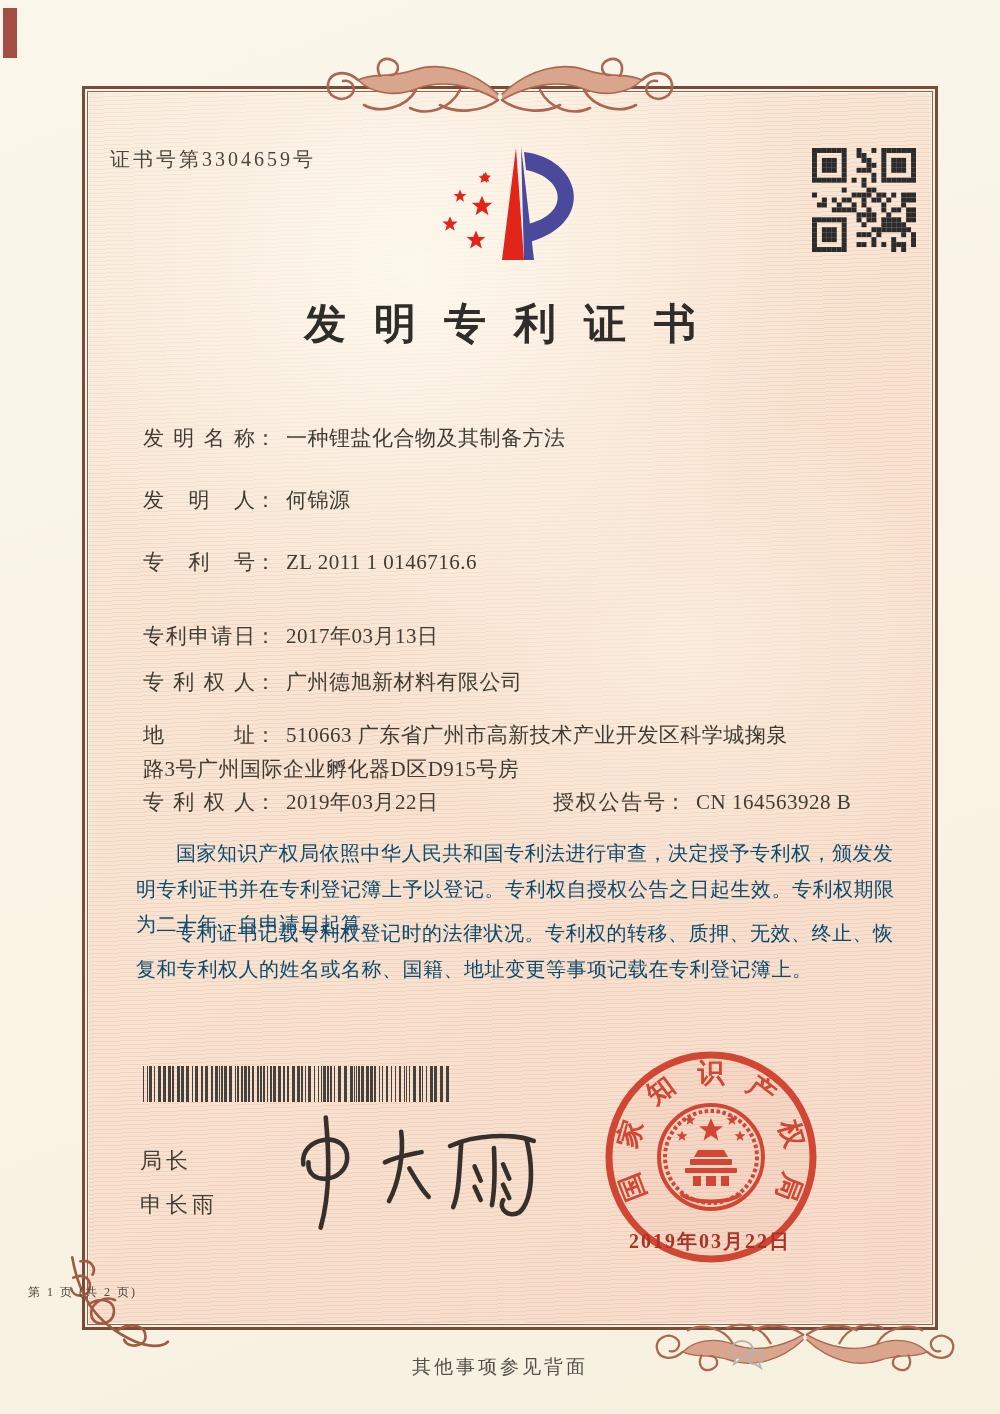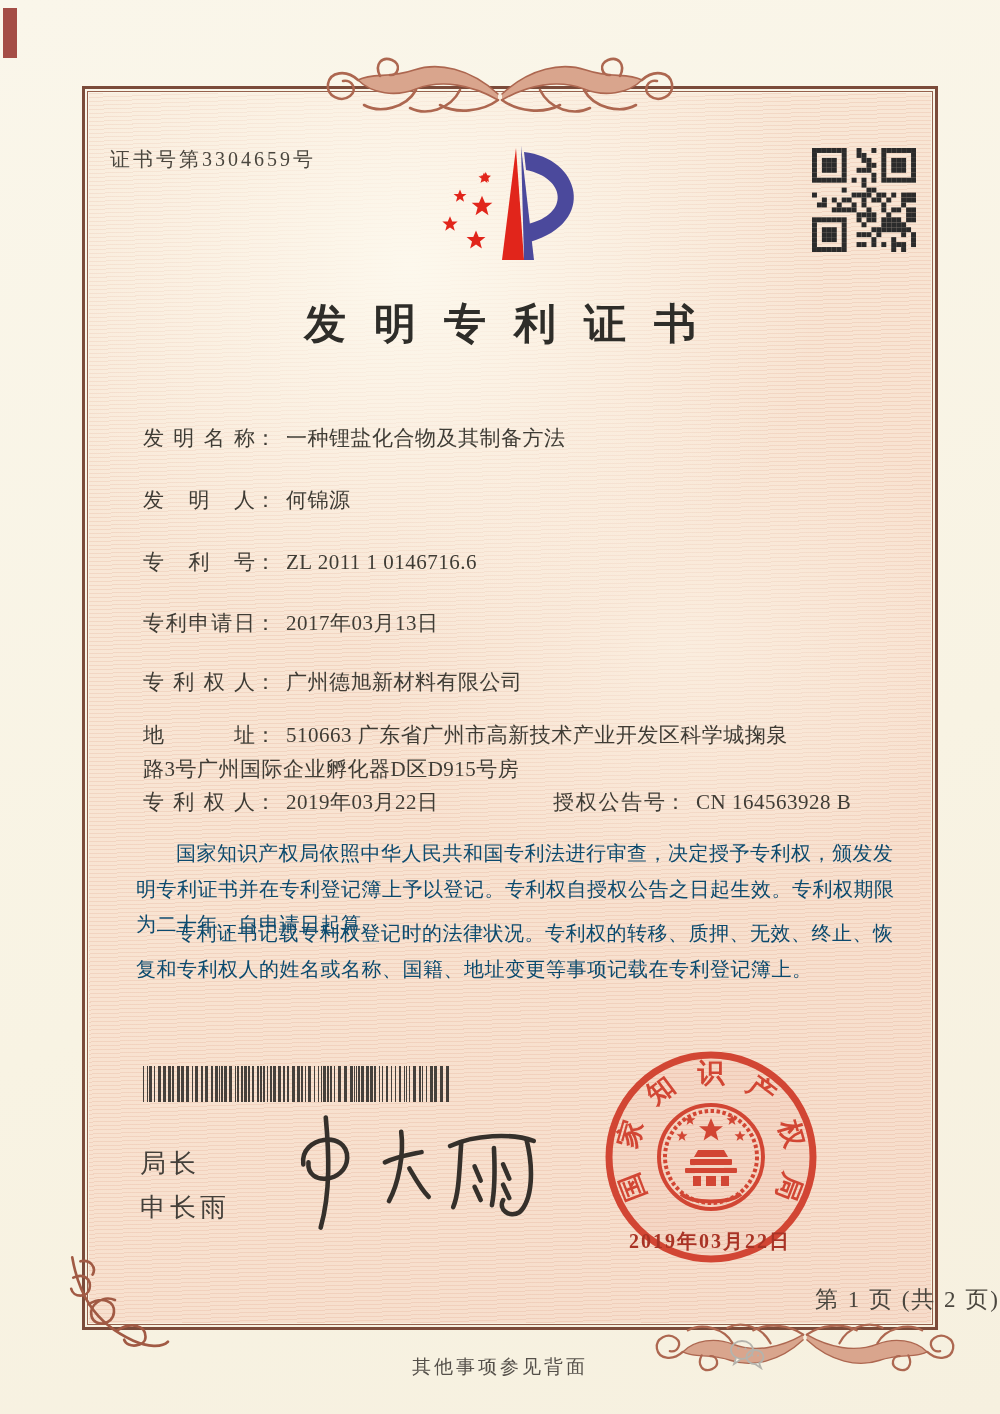--- a/index.html
+++ b/index.html
@@ -30,27 +30,27 @@
   .colon{display:inline-block;margin-right:10px;}
   .fvalue{letter-spacing:.5px;}
   .addr-row{white-space:normal;width:648px;line-height:1.62;}
   .addr-row .fvalue{display:inline;}
   .para{left:136px;width:772px;font-size:20px;line-height:1.78;text-indent:2em;
         color:#0c4a6e;letter-spacing:.5px;}
 
   .barcode{left:143px;top:1066px;width:312px;height:36px;}
   .barcode div{position:absolute;top:0;height:100%;background:#2c2a28;opacity:.88;}
 
-  .director{left:140px;font-size:26px;letter-spacing:4px;color:#44403a;}
+  .director{left:140px;font-size:22px;letter-spacing:4px;color:#44403a;}
   .sig{left:285px;top:1104px;width:265px;height:135px;}
 
   .seal{left:598px;top:1044px;width:226px;height:226px;opacity:.92;}
   .seal-date{left:600px;top:1228px;width:220px;text-align:center;font-size:20px;
              color:#a93325;letter-spacing:2px;font-weight:600;}
-  .page-info{left:0;right:0;top:1284px;text-align:right;font-size:23px;color:#4a463e;letter-spacing:2px;}
+  .page-info{left:0;right:0;top:1284px;text-align:left;font-size:12px;color:#4a463e;letter-spacing:2px;padding-left:28px;}
   .footer-note{left:0;right:0;top:1346px;text-align:center;font-size:19px;color:#55504a;letter-spacing:3px;margin-top:8px;}
 
   .wm{left:728px;top:1338px;display:flex;align-items:center;gap:6px;}
   .wm-text{font-size:26px;color:#a5a39c;letter-spacing:1px;font-family:"Liberation Sans","DejaVu Sans",sans-serif;}
 
   .qr{left:812px;top:148px;width:104px;height:104px;}
   .logo{left:420px;top:136px;width:178px;height:152px;}
   .flourish{pointer-events:none;}
 </style>
 </head>
@@ -327,21 +327,21 @@
 
 <div class="abs row" style="top:424px">
   <span class="flabel">发明名称</span><span class="colon">：</span><span class="fvalue">一种锂盐化合物及其制备方法</span>
 </div>
 <div class="abs row" style="top:486px">
   <span class="flabel">发明人</span><span class="colon">：</span><span class="fvalue">何锦源</span>
 </div>
 <div class="abs row" style="top:548px">
   <span class="flabel">专利号</span><span class="colon">：</span><span class="fvalue">ZL 2011 1 0146716.6</span>
 </div>
-<div class="abs row" style="top:609px">
+<div class="abs row" style="top:622px">
   <span class="flabel">专利申请日</span><span class="colon">：</span><span class="fvalue">2017年03月13日</span>
 </div>
 <div class="abs row" style="top:668px">
   <span class="flabel">专利权人</span><span class="colon">：</span><span class="fvalue">广州德旭新材料有限公司</span>
 </div>
 <div class="abs row addr-row" style="top:718px">
   <span class="flabel">地址</span><span class="colon">：</span><span class="fvalue">510663 广东省广州市高新技术产业开发区科学城掬泉路3号广州国际企业孵化器D区D915号房</span>
 </div>
 <div class="abs row" style="top:788px">
   <span class="flabel">专利权人</span><span class="colon">：</span><span class="fvalue">2019年03月22日</span>

